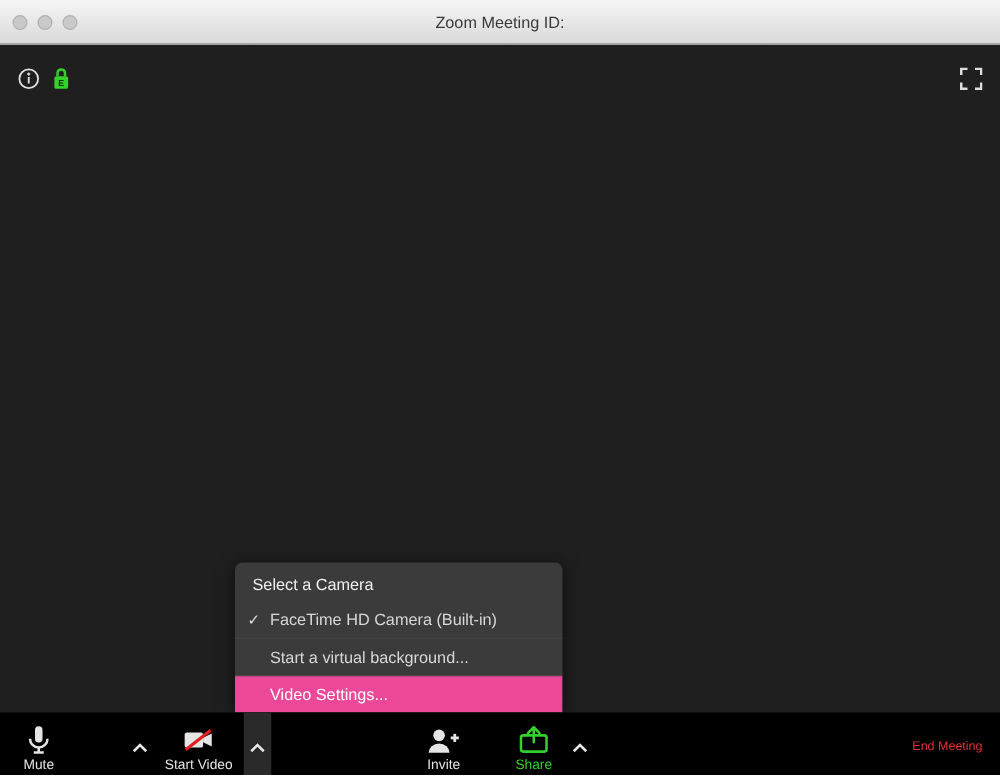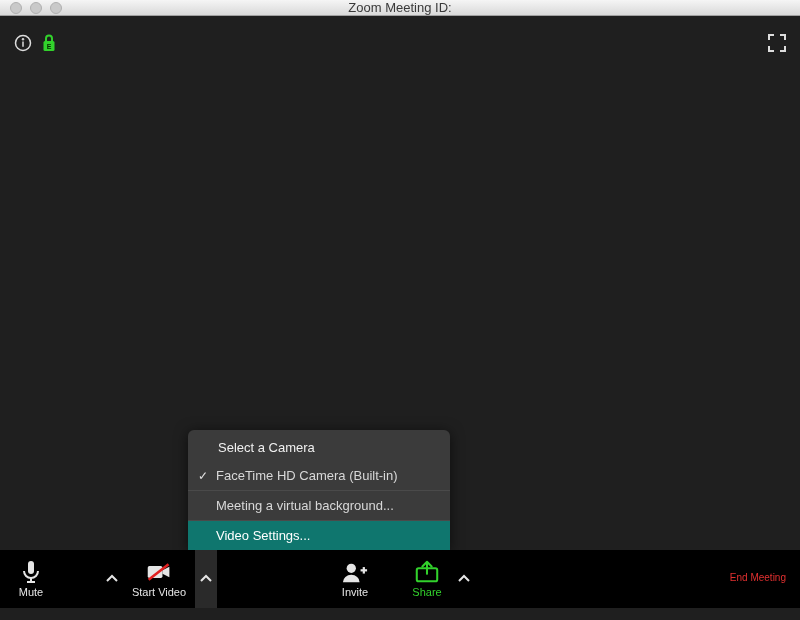--- a/index.html
+++ b/index.html
@@ -1,20 +1,20 @@
 <!DOCTYPE html>
 <html><head>
 <meta charset="utf-8">
 <style>
   * { box-sizing: border-box; margin: 0; padding: 0; font-family: -apple-system, Helvetica, Arial, sans-serif; }
   body { width: 800px; height: 620px; overflow: hidden; background: #1f1f1f; }
 
   
   .titlebar {
-    height: 16px;
+    height: 36px;
     background: linear-gradient(#f5f5f5, #d9d9d9);
     border-bottom: 1px solid #a0a0a0;
     display: flex;
     align-items: center;
     position: relative;
   }
   .traffic-lights { display: flex; gap: 8px; margin-left: 10px; }
   .tl { width: 12px; height: 12px; border-radius: 50%; background: #c9c9c9; border: 0.5px solid #b0b0b0; }
   .title-text { position: absolute; left: 0; right: 0; text-align: center; font-size: 13px; color: #3a3a3a; pointer-events: none; }
 
@@ -41,42 +41,42 @@
     bottom: 0;
     width: 262px;
     background: #3b3b3b;
     border-radius: 6px 6px 0 0;
     box-shadow: 0 2px 14px rgba(0,0,0,0.6);
     overflow: hidden;
     font-size: 13px;
     color: #e6e6e6;
   }
   .popup-header {
-    padding: 10px 14px 6px 30px;
+    padding: 10px 14px 6px 14px;
     font-size: 13px;
     font-weight: 500;
     color: #f0f0f0;
   }
   .popup-item {
     display: flex;
     align-items: center;
     padding: 7px 30px 7px 28px;
     position: relative;
     cursor: pointer;
     color: #d8d8d8;
   }
   .popup-item.checked::before {
     content: "✓";
     position: absolute;
     left: 10px;
     color: #e0e0e0;
     font-size: 12px;
   }
   .popup-sep { height: 1px; background: #2a2a2a; border-top: 1px solid #4a4a4a; }
-  .popup-item.hover { background: #0f766e; color: #fff; }
+  .popup-item.hover { background: #ec4899; color: #fff; }
 
   
   .controls {
     height: 58px;
     background: #000;
     display: flex;
     align-items: center;
     color: #e5e5e5;
     position: relative;
   }
@@ -140,21 +140,21 @@
     </span>
   </div>
 
   <div class="popup">
     <div class="popup-header">Select a Camera</div>
     <div class="popup-item checked">
       <span>FaceTime HD Camera (Built-in)</span>
     </div>
     <div class="popup-sep"></div>
     <div class="popup-item">
-      <span>Meeting a virtual background...</span>
+      <span>Start a virtual background...</span>
     </div>
     <div class="popup-sep"></div>
     <div class="popup-item hover">
       <span>Video Settings...</span>
     </div>
   </div>
 </div>
 
 <div class="controls">
 

